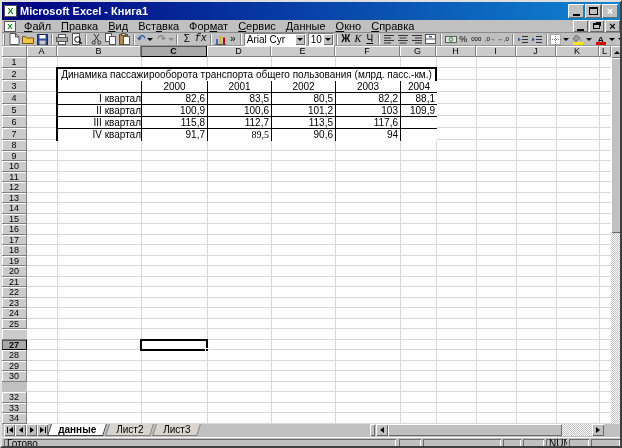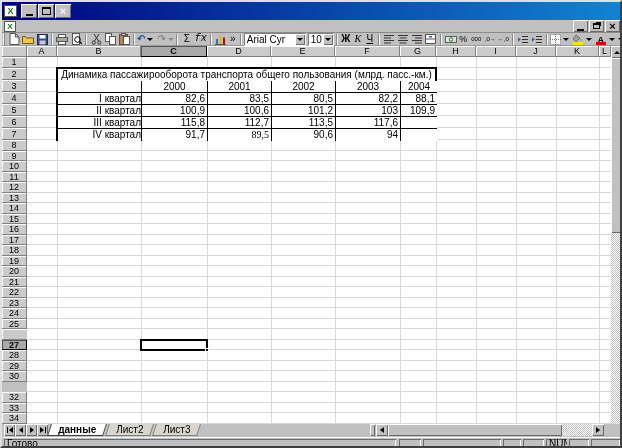--- a/index.html
+++ b/index.html
@@ -118,33 +118,45 @@
     border-top:1px solid #fff; font-size:10px;}
   .spanel { position:absolute; top:1px; height:11px; line-height:10px; padding-left:3px; overflow:hidden; text-align:center;}
 </style>
 </head>
 <body>
 
 <div id="app">
 
   <div id="titlebar">
     <div class="ticon">X</div>
+    <div class="ttext">Microsoft Excel - Книга1</div>
     <div class="winbtn r3">
         <div class="g-min"></div>
       </div>
     <div class="winbtn r3">
         <div class="g-max"></div>
       </div>
     <div class="winbtn r3">
         <span class="g-x">×</span>
       </div>
   </div>
 
   <div id="menubar">
     <div class="dicon">X</div>
+    <div id="menu-items" style="display:flex;">
+        <span class="menu-item"><u>Ф</u>айл</span>
+        <span class="menu-item"><u>П</u>равка</span>
+        <span class="menu-item"><u>В</u>ид</span>
+        <span class="menu-item">Вст<u>а</u>вка</span>
+        <span class="menu-item">Фор<u>м</u>ат</span>
+        <span class="menu-item"><u>С</u>ервис</span>
+        <span class="menu-item"><u>Д</u>анные</span>
+        <span class="menu-item"><u>О</u>кно</span>
+        <span class="menu-item"><u>С</u>правка</span>
+      </div>
     <div class="spacer"></div>
     <div class="winbtn sm r3">
         <div class="g-min"></div>
       </div>
     <div class="winbtn sm r3">
         <div class="g-res"></div>
       </div>
     <div class="winbtn sm r3">
         <span class="g-x">×</span>
       </div>

